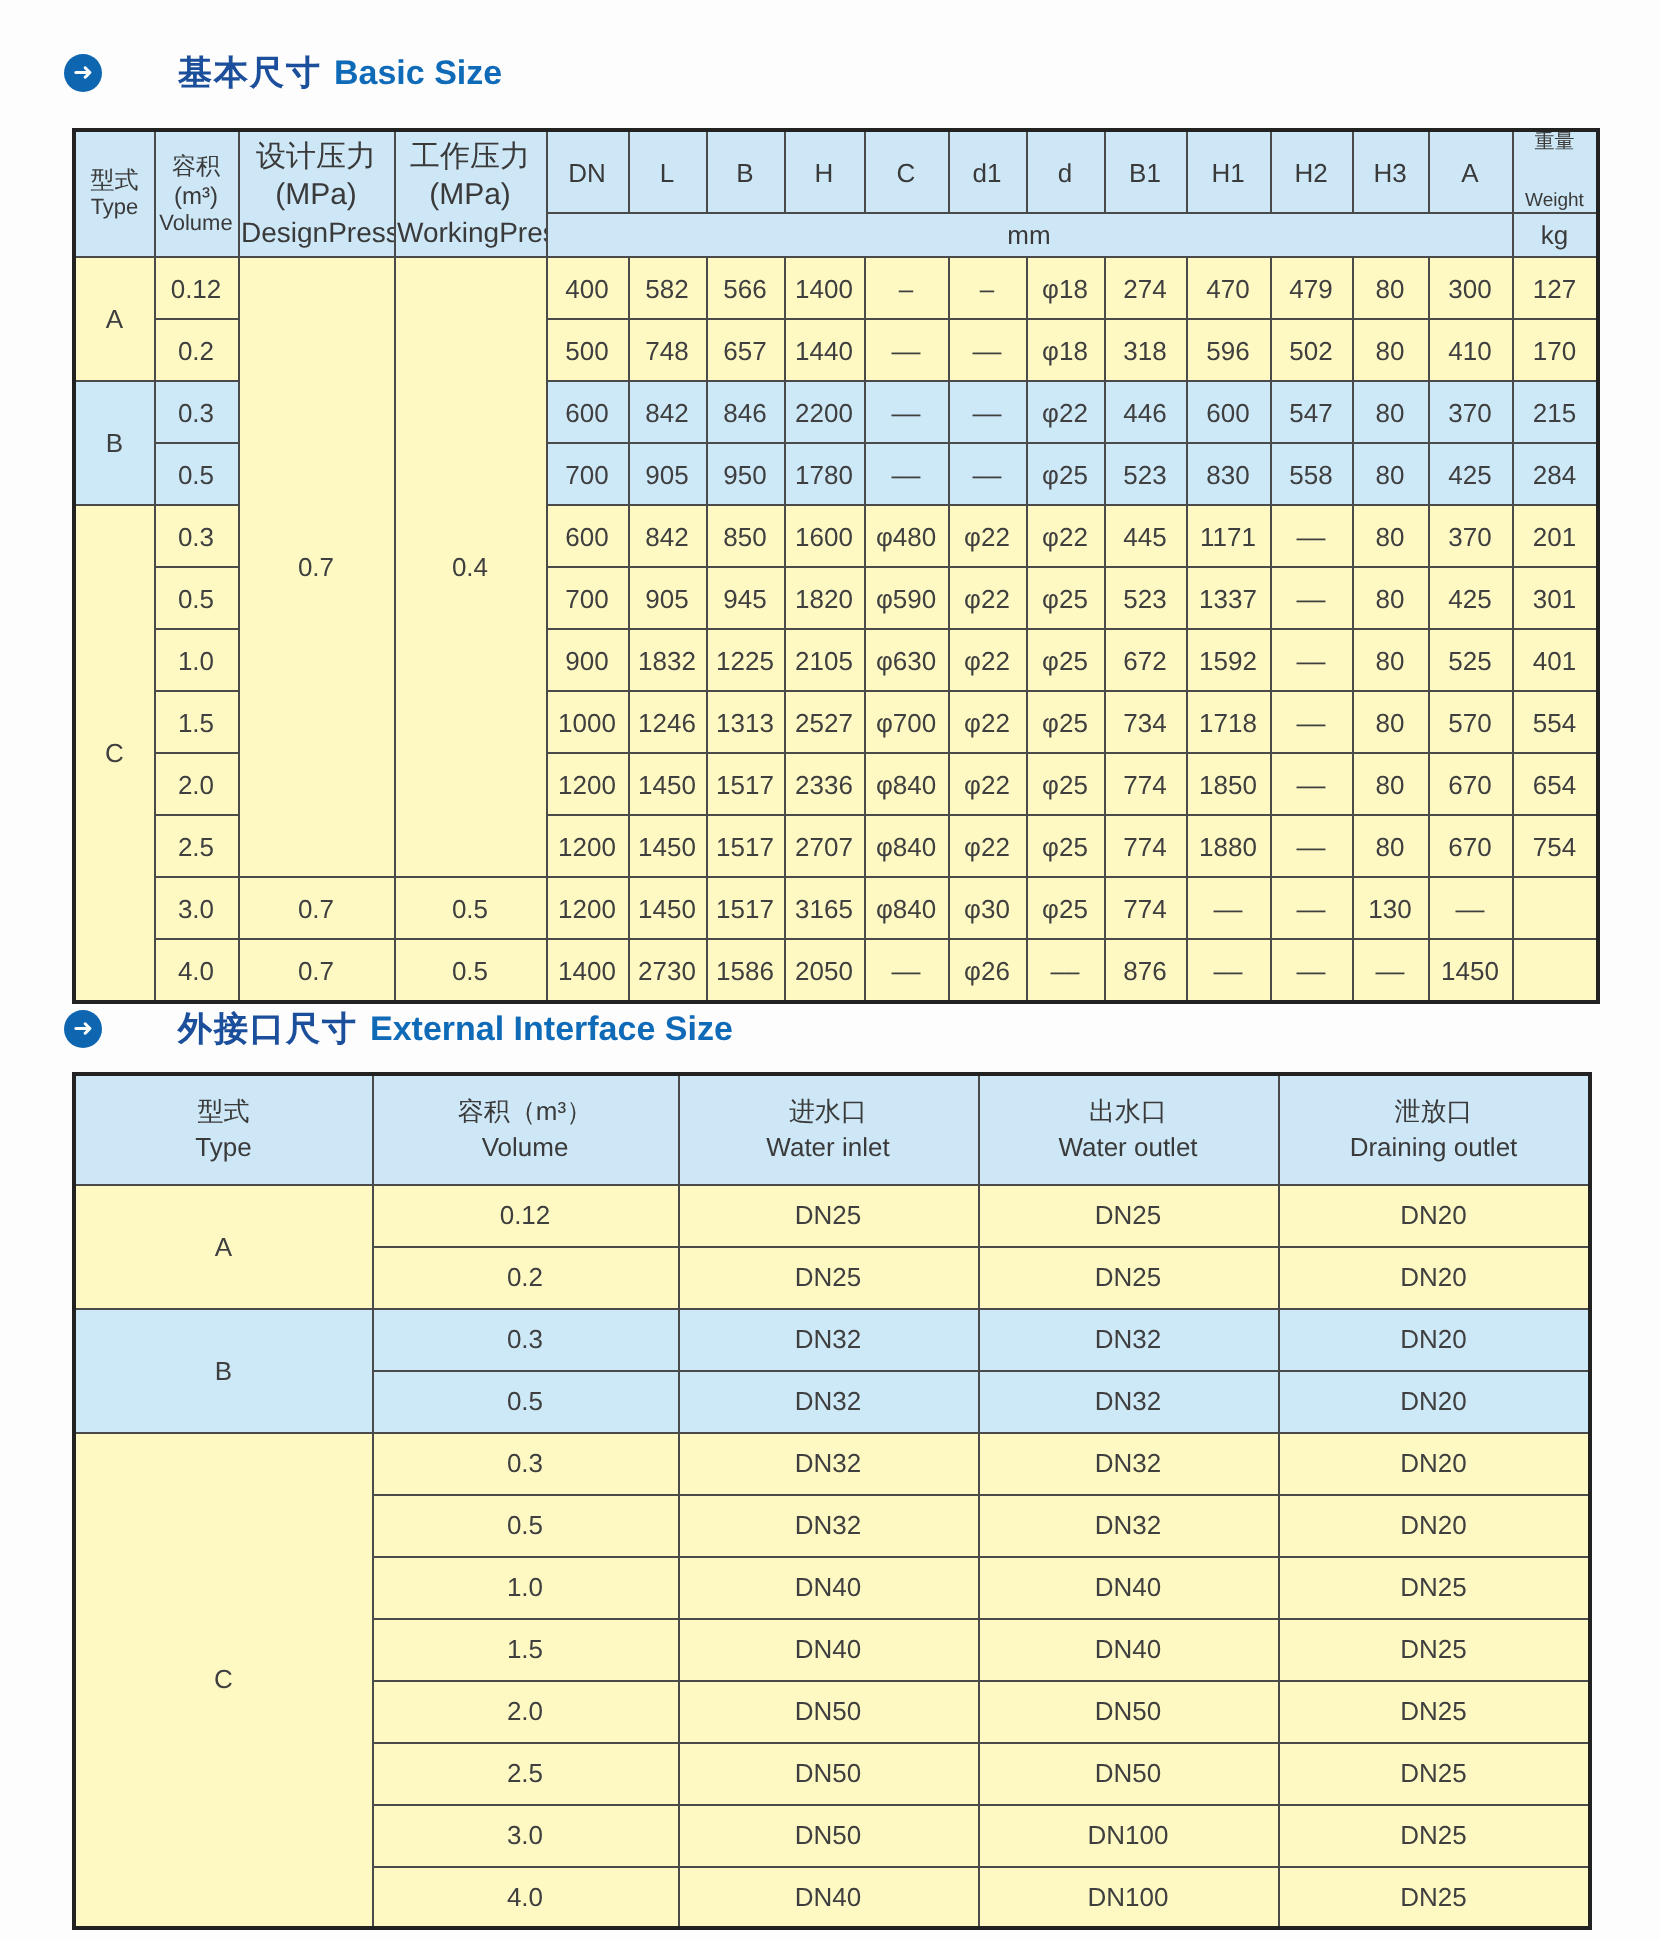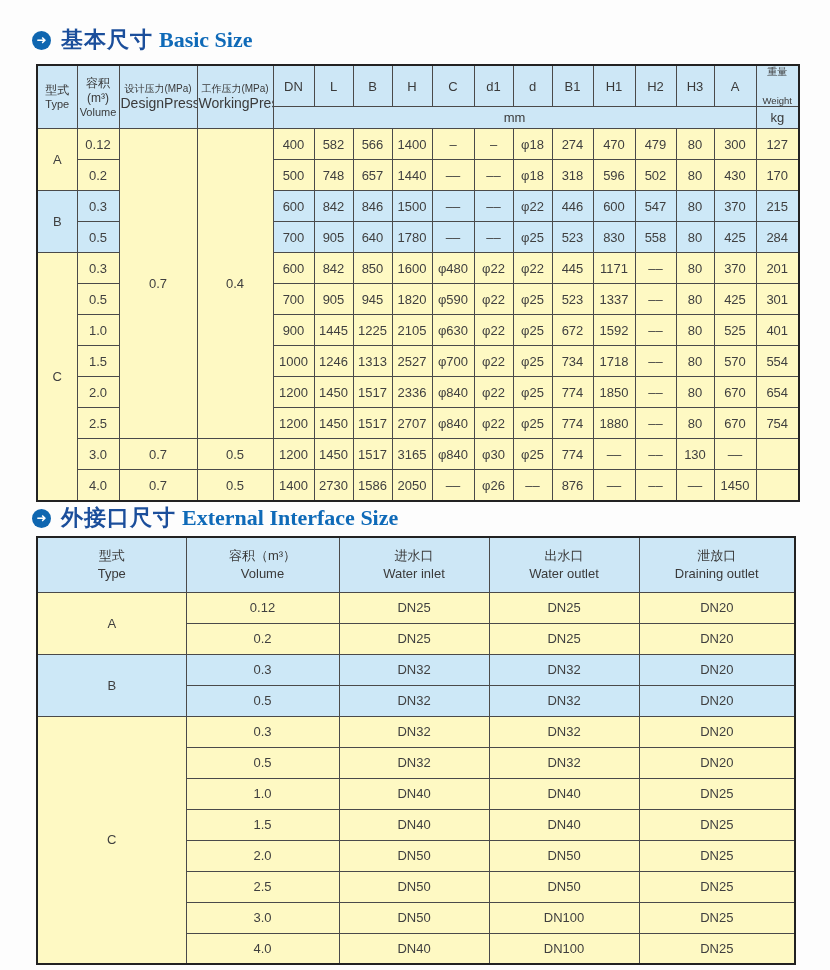--- a/index.html
+++ b/index.html
@@ -24,24 +24,25 @@
     border-radius: 50%;
     background: #0f66b0;
     color: #ffffff;
     font-size: 12px;
     line-height: 19px;
     text-align: center;
     font-weight: bold;
     flex: 0 0 auto;
   }
   .title-text {
-    font-family: Liberation Serif, serif;
+    font-family: Liberation Sans, sans-serif;
     font-weight: bold;
-    font-size: 22px;
+    font-size: 17px;
     white-space: nowrap;
+    margin-left: 28px;
   }
   .title-cn { color: #1b4e9b; letter-spacing: 1px; }
   .title-en { color: #0f6ab8; margin-left: 6px; }
 
   table {
     position: absolute;
     border-collapse: collapse;
     table-layout: fixed;
     background: #fef9c3;
   }
@@ -59,21 +60,21 @@
   }
   thead th { background: #cde7f6; font-weight: normal; color: #3a3a3a; }
   .hl { background: #cde8f7; }
   #t1 thead tr.r1 { height: 28px; }
   #t1 thead tr.r2 { height: 22px; }
   #t1 tbody tr { height: 31px; }
   #t2 thead tr { height: 55px; }
   #t2 tbody tr { height: 31px; }
   .hdr2 .cn { font-size: 12px; line-height: 1.25; }
   .hdr2 .en { font-size: 11px; line-height: 1.2; }
-  .hdr2.small .cn { font-size: 10px; }
+  .hdr2.small .cn { font-size: 15px; }
   .hdr2.small .en { font-size: 14px; }
   .hdr2.tiny .cn { font-size: 10px; line-height: 1.1; }
   .hdr2.tiny .en { font-size: 9.5px; line-height: 1.1; margin-top: 19px; }
   #t2 .hdr2 .cn { font-size: 13px; line-height: 1.45; }
   #t2 .hdr2 .en { font-size: 13px; line-height: 1.25; }
   .dimh { font-size: 13px; }
 </style>
 </head>
 <body>
 
@@ -170,45 +171,45 @@
           <td>748</td>
           <td>657</td>
           <td>1440</td>
           <td>––</td>
           <td>––</td>
           <td>φ18</td>
           <td>318</td>
           <td>596</td>
           <td>502</td>
           <td>80</td>
-          <td>430</td>
+          <td>410</td>
           <td>170</td>
         </tr>
         <tr>
           <td rowspan="2" class="hl">B</td>
           <td class="hl">0.3</td>
           <td class="hl">600</td>
           <td class="hl">842</td>
           <td class="hl">846</td>
-          <td class="hl">1500</td>
+          <td class="hl">2200</td>
           <td class="hl">––</td>
           <td class="hl">––</td>
           <td class="hl">φ22</td>
           <td class="hl">446</td>
           <td class="hl">600</td>
           <td class="hl">547</td>
           <td class="hl">80</td>
           <td class="hl">370</td>
           <td class="hl">215</td>
         </tr>
         <tr>
           <td class="hl">0.5</td>
           <td class="hl">700</td>
           <td class="hl">905</td>
-          <td class="hl">640</td>
+          <td class="hl">950</td>
           <td class="hl">1780</td>
           <td class="hl">––</td>
           <td class="hl">––</td>
           <td class="hl">φ25</td>
           <td class="hl">523</td>
           <td class="hl">830</td>
           <td class="hl">558</td>
           <td class="hl">80</td>
           <td class="hl">425</td>
           <td class="hl">284</td>
@@ -242,21 +243,21 @@
           <td>523</td>
           <td>1337</td>
           <td>––</td>
           <td>80</td>
           <td>425</td>
           <td>301</td>
         </tr>
         <tr>
           <td>1.0</td>
           <td>900</td>
-          <td>1445</td>
+          <td>1832</td>
           <td>1225</td>
           <td>2105</td>
           <td>φ630</td>
           <td>φ22</td>
           <td>φ25</td>
           <td>672</td>
           <td>1592</td>
           <td>––</td>
           <td>80</td>
           <td>525</td>

